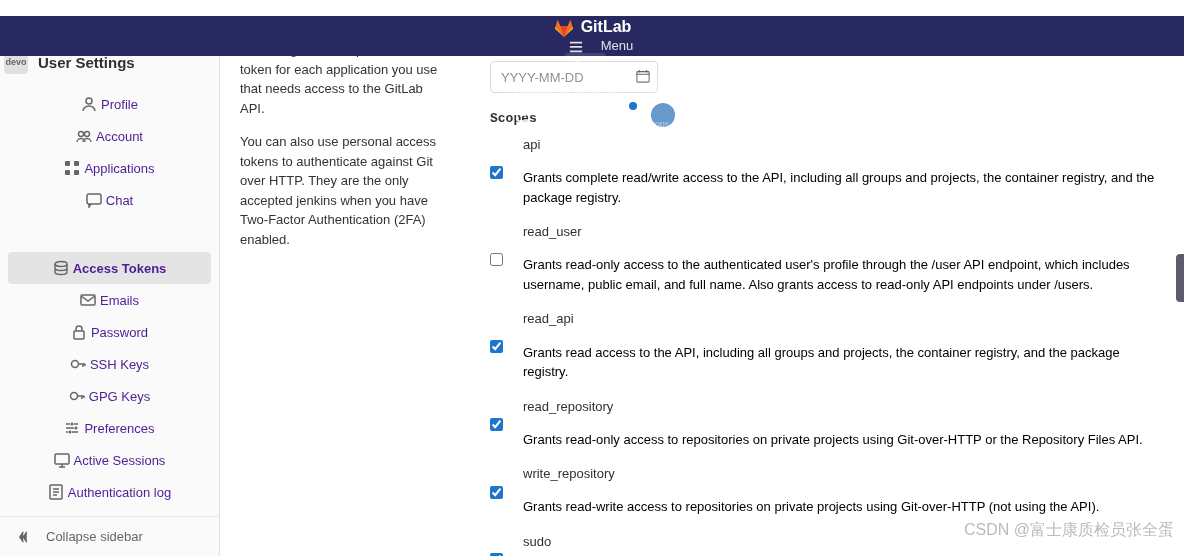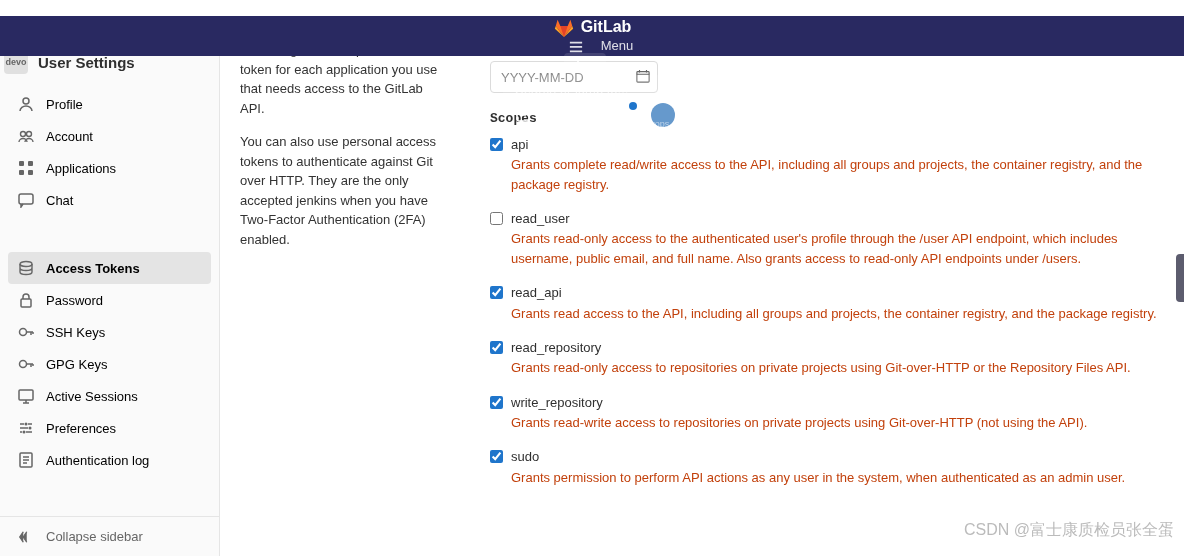--- a/index.html
+++ b/index.html
@@ -23,42 +23,42 @@
     .avatar-drop { display: flex; align-items: center; gap: 4px; cursor: pointer; }
     .avatar { width: 24px; height: 24px; border-radius: 50%; background: #6699cc; }
     .user-caret { font-size: 10px; color: rgba(255,255,255,0.7); }
     .user-name-tiny { font-size: 9px; color: rgba(255,255,255,0.55); position: absolute; bottom: -2px; right: 18px; }
 
     .layout { display: flex; padding-top: 40px; }
     .sidebar { width: 220px; background: #fafafa; border-right: 1px solid #e5e5e5; position: fixed; top: 40px; bottom: 0; left: 0; display: flex; flex-direction: column; }
     .sidebar-header { display: flex; align-items: center; gap: 10px; padding: 10px 4px; font-weight: 600; font-size: 15px; color: #303030; }
     .context-avatar { width: 24px; height: 24px; border-radius: 4px; background: #e0e0e0; display: flex; align-items: center; justify-content: center; font-size: 9px; color: #666; overflow: hidden; }
     .nav-list { flex: 1; padding: 4px 8px; }
-    .nav-item { display: flex; align-items: center; gap: 12px; padding: 8px 10px; border-radius: 4px; cursor: pointer; color: #000000; font-size: 13px; }
+    .nav-item { display: flex; align-items: center; gap: 4px; padding: 8px 10px; border-radius: 4px; cursor: pointer; color: #4c1d95; font-size: 13px; justify-content: center; }
     .nav-item.active { background: #e4e4e4; font-weight: 600; margin-top: 36px; }
     .nav-item-icon { width: 16px; height: 16px; flex-shrink: 0; fill: #666; }
     .collapse-row { border-top: 1px solid #e5e5e5; padding: 12px 18px; display: flex; align-items: center; gap: 14px; cursor: pointer; font-size: 13px; color: #666; }
 
     .main { margin-left: 220px; padding: 0 20px 40px; display: flex; gap: 40px; max-width: 1100px; }
     .desc-col { width: 210px; padding-top: 0; font-size: 13px; color: #333; line-height: 1.5; }
     .desc-col p { margin-bottom: 14px; }
     .form-col { flex: 1; max-width: 720px; }
     .form-label { display: block; font-weight: 600; font-size: 13px; margin-bottom: 6px; color: #303030; }
     .text-input { width: 210px; height: 32px; border: 1px solid #dbdbdb; border-radius: 4px; padding: 0 10px; font-size: 14px; color: #303030; }
     .date-wrap { position: relative; width: 168px; }
     .date-input { width: 100%; height: 32px; border: 1px solid #dbdbdb; border-radius: 4px; padding: 0 30px 0 10px; font-size: 13px; color: #303030; }
     .date-input::placeholder { color: #868686; }
     .cal-icon { position: absolute; right: 8px; top: 8px; width: 14px; height: 14px; fill: #666; }
     .section { margin-bottom: 18px; }
     .scopes-title { font-weight: 600; font-size: 13px; margin-bottom: 10px; font-family: Liberation Mono, monospace; }
-    .scope-row { display: flex; align-items: flex-start; gap: 8px; margin-bottom: 16px; }
+    .scope-row { display: flex; align-items: center; gap: 20px; margin-bottom: 16px; }
     .scope-check { margin-top: 2px; accent-color: #1f75cb; }
     .scope-body { flex: 1; }
     .scope-name { font-size: 13px; color: #303030; line-height: 1.4; }
-    .scope-desc { font-size: 13px; color: #c2410c; line-height: 1.5; margin-top: 1px; }
+    .scope-desc { font-size: 13px; color: #000000; line-height: 1.5; margin-top: 14px; }
 
     .watermark { position: fixed; bottom: 15px; right: 10px; font-size: 16px; color: #bbb; }
     .side-handle { position: fixed; right: 0; top: 50%; width: 8px; height: 48px; background: #5c5c6e; border-radius: 4px 0 0 4px; transform: translateY(-50%); }
   </style>
 </head>
 <body>
 
 <div class="top-nav">
   <div class="logo-area">
     <svg class="gitlab-logo" viewBox="0 0 24 24">
@@ -158,54 +158,61 @@
         </div>
         <div class="nav-item active">
           <svg class="nav-item-icon" viewBox="0 0 16 16">
             <ellipse cx="8" cy="4" rx="6" ry="2.5" fill="none" stroke="#666" stroke-width="1.4"></ellipse>
             <path d="M2 4v8c0 1.4 2.7 2.5 6 2.5s6-1.1 6-2.5V4M2 8c0 1.4 2.7 2.5 6 2.5s6-1.1 6-2.5" fill="none" stroke="#666" stroke-width="1.4"></path>
           </svg>
           <span>Access Tokens</span>
         </div>
         <div class="nav-item">
           <svg class="nav-item-icon" viewBox="0 0 16 16">
+            <rect x="1" y="3" width="14" height="10" rx="1" fill="none" stroke="#666" stroke-width="1.5"></rect>
+            <path d="M1 4l7 5 7-5" fill="none" stroke="#666" stroke-width="1.5"></path>
+          </svg>
+          <span>Emails</span>
+        </div>
+        <div class="nav-item">
+          <svg class="nav-item-icon" viewBox="0 0 16 16">
             <rect x="3" y="7" width="10" height="8" rx="1" fill="none" stroke="#666" stroke-width="1.5"></rect>
             <path d="M5 7V5a3 3 0 016 0v2" fill="none" stroke="#666" stroke-width="1.5"></path>
           </svg>
           <span>Password</span>
         </div>
         <div class="nav-item">
           <svg class="nav-item-icon" viewBox="0 0 16 16">
             <circle cx="5" cy="8" r="3.5" fill="none" stroke="#666" stroke-width="1.5"></circle>
             <path d="M8 8h7M13 8v3M15 8v2" fill="none" stroke="#666" stroke-width="1.5"></path>
           </svg>
           <span>SSH Keys</span>
         </div>
         <div class="nav-item">
           <svg class="nav-item-icon" viewBox="0 0 16 16">
             <circle cx="5" cy="8" r="3.5" fill="none" stroke="#666" stroke-width="1.5"></circle>
             <path d="M8 8h7M13 8v3M15 8v2" fill="none" stroke="#666" stroke-width="1.5"></path>
           </svg>
           <span>GPG Keys</span>
-        </div>
-        <div class="nav-item">
-          <svg class="nav-item-icon" viewBox="0 0 16 16">
-            <rect x="1" y="2" width="14" height="10" rx="1" fill="none" stroke="#666" stroke-width="1.5"></rect>
-            <path d="M5 15h6M8 12v3" stroke="#666" stroke-width="1.5"></path>
-          </svg>
-          <span>Active Sessions</span>
         </div>
         <div class="nav-item">
           <svg class="nav-item-icon" viewBox="0 0 16 16">
             <path d="M2 4h4M10 4h4M2 8h8M14 8h0M2 12h2M8 12h6" stroke="#666" stroke-width="1.5"></path>
             <circle cx="8" cy="4" r="1.5" fill="#666"></circle>
             <circle cx="12" cy="8" r="1.5" fill="#666"></circle>
             <circle cx="6" cy="12" r="1.5" fill="#666"></circle>
           </svg>
           <span>Preferences</span>
+        </div>
+        <div class="nav-item">
+          <svg class="nav-item-icon" viewBox="0 0 16 16">
+            <rect x="1" y="2" width="14" height="10" rx="1" fill="none" stroke="#666" stroke-width="1.5"></rect>
+            <path d="M5 15h6M8 12v3" stroke="#666" stroke-width="1.5"></path>
+          </svg>
+          <span>Active Sessions</span>
         </div>
         <div class="nav-item">
           <svg class="nav-item-icon" viewBox="0 0 16 16">
             <rect x="2" y="1" width="12" height="14" rx="1" fill="none" stroke="#666" stroke-width="1.5"></rect>
             <path d="M5 5h6M5 8h6M5 11h4" stroke="#666" stroke-width="1.5"></path>
           </svg>
           <span>Authentication log</span>
         </div>
       </nav>
     <div class="collapse-row">

